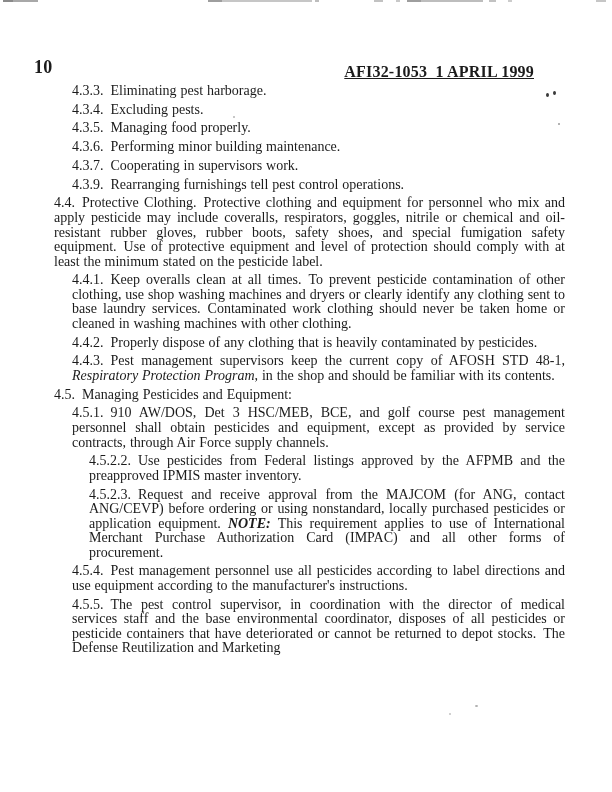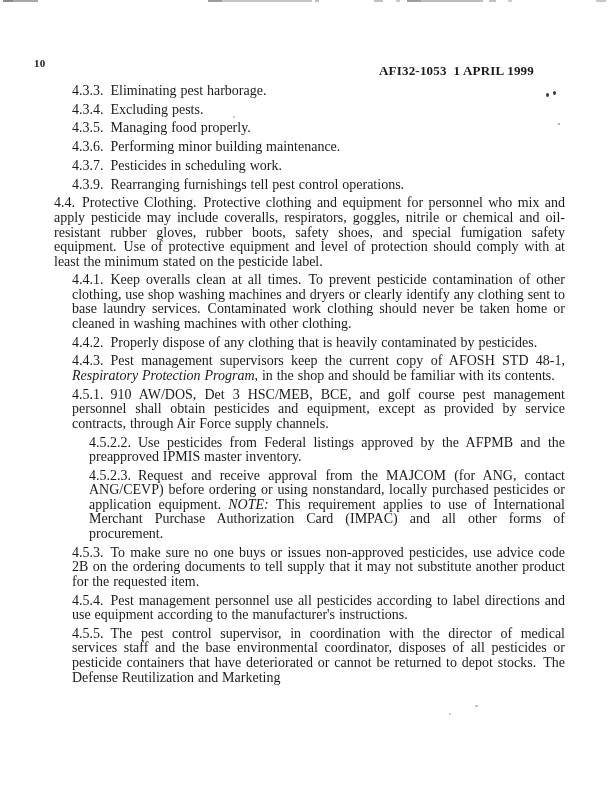--- a/index.html
+++ b/index.html
@@ -11,43 +11,43 @@
   .page {
     position: relative;
     width: 612px; height: 792px;
     background: var(--paper, #ffffff);
     color: var(--ink, #1b1b1b);
     overflow: hidden;
   }
   
   .hdr-pagenum {
     position: absolute; left: 34px; top: 57px;
-    font-size: 11px; font-weight: bold; letter-spacing: 0.3px;
+    font-size: 18px; font-weight: bold; letter-spacing: 0.3px;
   }
   .hdr-docid {
     position: absolute; right: 78px; top: 63px;
-    font-size: 13px; font-weight: bold; white-space: pre; letter-spacing: 0.2px;
+    font-size: 16px; font-weight: bold; white-space: pre; letter-spacing: 0.2px; text-decoration: underline;
   }
   
   .doc-body {
     position: absolute; left: 54px; top: 84px; width: 511px;
   }
   .para {
     margin: 0 0 4.2px 0;
     font-size: 14px;
     line-height: 14.55px;
     text-align: justify;
     word-spacing: 0.4px;
   }
   .para:last-child { margin-bottom: 0; }
   .level-2 { padding-left: 0; }
   .level-3 { padding-left: 18px; }
   .level-4 { padding-left: 35px; }
   .italic { font-style: italic; }
-  .bold-italic { font-style: italic; font-weight: normal; }
+  .bold-italic { font-style: italic; font-weight: bold; }
   
   .dash { position: absolute; top: 0; height: 2px; }
   .speck { position: absolute; border-radius: 50%; }
 </style>
 </head>
 <body>
 
 <div class="page" style="--paper: #ffffff; --ink: #1b1b1b;">
 
   <div>
@@ -73,27 +73,27 @@
   </div>
 
   <div class="hdr-pagenum">10</div>
   <div class="hdr-docid">AFI32-1053  1 APRIL 1999</div>
 
   <div class="doc-body">
       <p class="para level-3"><span>4.3.3. Eliminating pest harborage.</span></p>
       <p class="para level-3"><span>4.3.4. Excluding pests.</span></p>
       <p class="para level-3"><span>4.3.5. Managing food properly.</span></p>
       <p class="para level-3"><span>4.3.6. Performing minor building maintenance.</span></p>
-      <p class="para level-3"><span>4.3.7. Pesticides in scheduling work.</span></p>
+      <p class="para level-3"><span>4.3.7. Cooperating in supervisors work.</span></p>
       <p class="para level-3"><span>4.3.9. Rearranging furnishings tell pest control operations.</span></p>
       <p class="para level-2"><span>4.4. Protective Clothing. Protective clothing and equipment for personnel who mix and apply pesticide may include coveralls, respirators, goggles, nitrile or chemical and oil-resistant rubber gloves, rubber boots, safety shoes, and special fumigation safety equipment. Use of protective equipment and level of protection should comply with at least the minimum stated on the pesticide label.</span></p>
       <p class="para level-3"><span>4.4.1. Keep overalls clean at all times. To prevent pesticide contamination of other clothing, use shop washing machines and dryers or clearly identify any clothing sent to base laundry services. Contaminated work clothing should never be taken home or cleaned in washing machines with other clothing.</span></p>
       <p class="para level-3"><span>4.4.2. Properly dispose of any clothing that is heavily contaminated by pesticides.</span></p>
       <p class="para level-3"><span>4.4.3. Pest management supervisors keep the current copy of AFOSH STD 48-1, </span><span class="italic">Respiratory Protection Program</span><span>, in the shop and should be familiar with its contents.</span></p>
+      <p class="para level-2"><span>4.5. Managing Pesticides and Equipment:</span></p>
       <p class="para level-3"><span>4.5.1. 910 AW/DOS, Det 3 HSC/MEB, BCE, and golf course pest management personnel shall obtain pesticides and equipment, except as provided by service contracts, through Air Force supply channels.</span></p>
       <p class="para level-4"><span>4.5.2.2. Use pesticides from Federal listings approved by the AFPMB and the preapproved IPMIS master inventory.</span></p>
       <p class="para level-4"><span>4.5.2.3. Request and receive approval from the MAJCOM (for ANG, contact ANG/CEVP) before ordering or using nonstandard, locally purchased pesticides or application equipment. </span><span class="bold-italic">NOTE:</span><span> This requirement applies to use of International Merchant Purchase Authorization Card (IMPAC) and all other forms of procurement.</span></p>
-      <p class="para level-3"><span>4.5.3. To make sure no one buys or issues non-approved pesticides, use advice code 2B on the ordering documents to tell supply that it may not substitute another product for the requested item.</span></p>
       <p class="para level-3"><span>4.5.4. Pest management personnel use all pesticides according to label directions and use equipment according to the manufacturer's instructions.</span></p>
       <p class="para level-3"><span>4.5.5. The pest control supervisor, in coordination with the director of medical services staff and the base environmental coordinator, disposes of all pesticides or pesticide containers that have deteriorated or cannot be returned to depot stocks. The Defense Reutilization and Marketing</span></p>
     </div>
 
 </div>
 
 </body></html>

